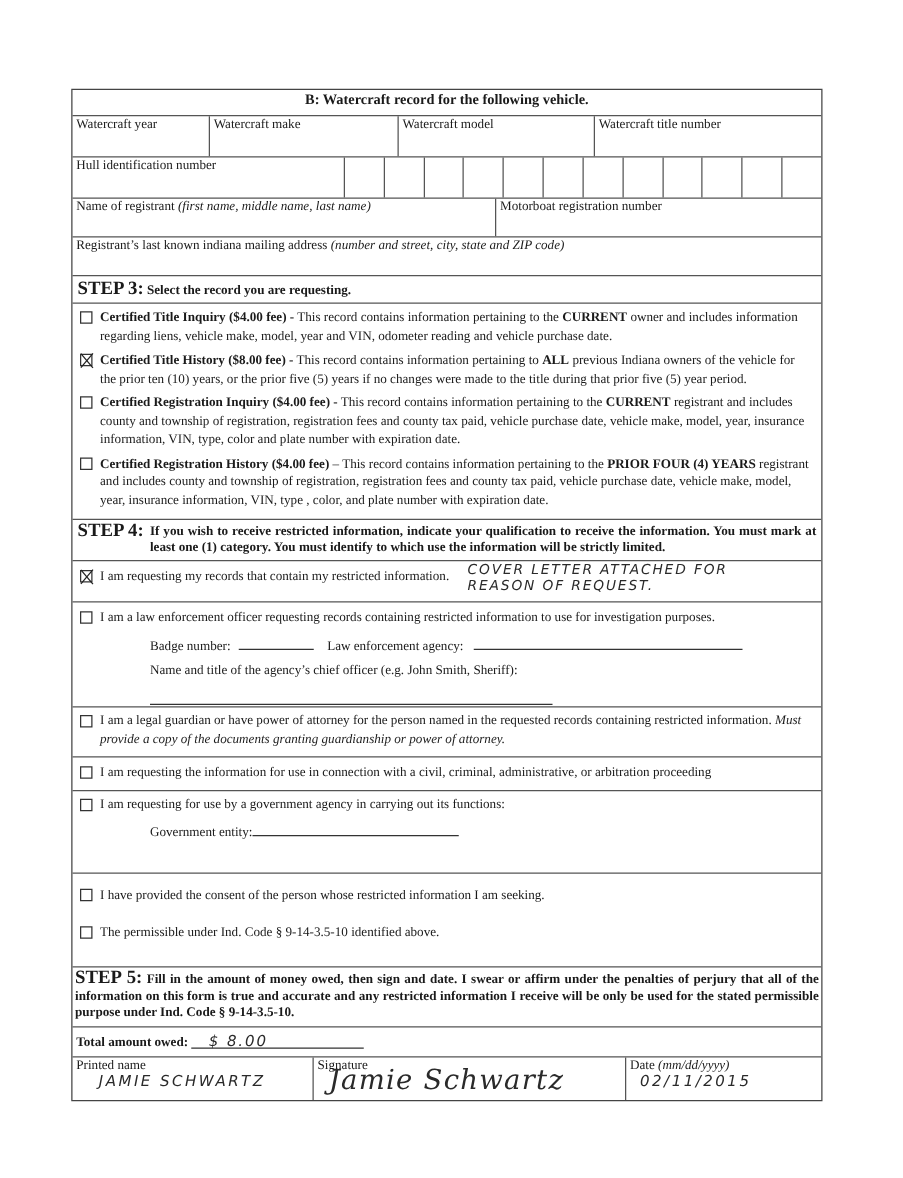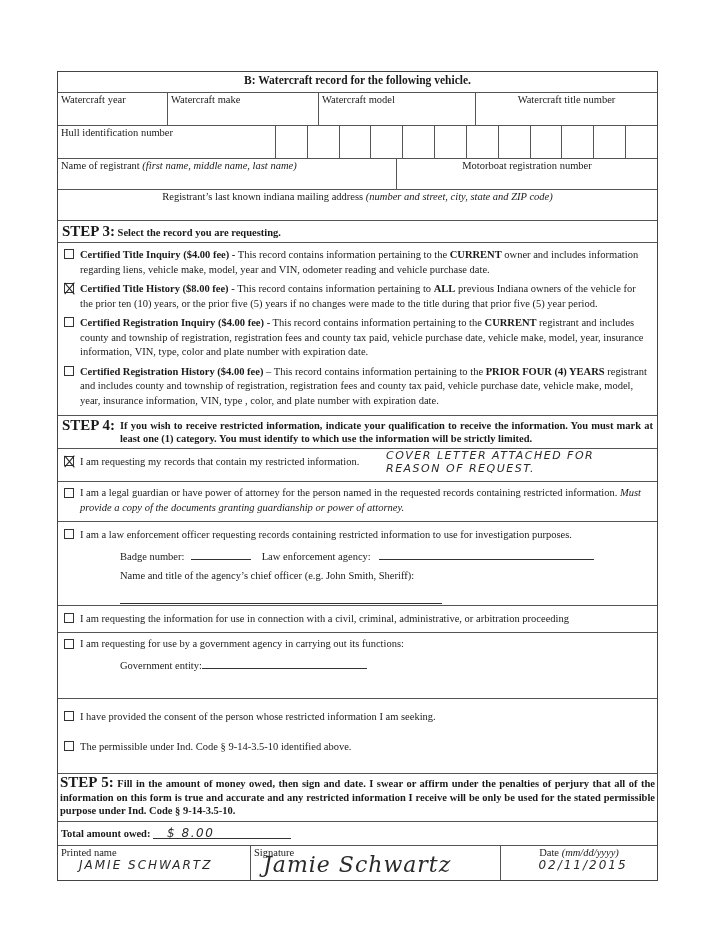--- a/index.html
+++ b/index.html
@@ -4,21 +4,21 @@
 <style>
   html, body { margin: 0; padding: 0; }
   body {
     width: 722px; height: 942px; background: #ffffff; position: relative; overflow: hidden;
     font-family: "Liberation Serif", "DejaVu Serif", serif; color: #1a1a1a;
   }
   .form { position: absolute; left: 57px; top: 71px; width: 601px; border: 1.5px solid #444; box-sizing: border-box; }
   .row { border-bottom: 1.2px solid #555; position: relative; box-sizing: border-box; }
   .row:last-child { border-bottom: none; }
   .cell { border-right: 1.2px solid #555; box-sizing: border-box; padding: 1px 3px; font-size: 10.5px; }
-  .cell:last-child { border-right: none; text-align: center; }
+  .cell:last-child { border-right: none; }
   .flex { display: flex; }
   .secB { font-weight: bold; font-size: 11.5px; padding: 2px 3px; height: 21px; text-align: center; }
   .h { height: 33px; }
   .it { font-style: italic; margin-top: 48px; }
   .hull-boxes { display: flex; flex: 1; }
   .hull-box { flex: 1; border-right: 1.2px solid #555; box-sizing: border-box; }
   .hull-box:last-child { border-right: none; }
   .step-head { padding: 2px 4px; font-weight: bold; font-size: 10.5px; }
   .step-num { font-size: 15px; font-weight: bold; }
   .opt { font-size: 10.5px; line-height: 14.5px; padding: 1px 6px 2px 22px; position: relative; margin: 2px 0; }
@@ -107,48 +107,48 @@
   <div class="row step-head" style="display:flex; line-height:13px; padding:3px 4px">
     <span class="step-num" style="white-space:nowrap; margin-right:5px">STEP 4:</span>
     <span style="text-align:justify">If you wish to receive restricted information, indicate your qualification to receive the information. You must mark at least one (1) category. You must identify to which use the information will be strictly limited.</span>
   </div>
 
   <div class="row" style="height:31px">
     <div class="opt" style="padding-top:4px">
       <span class="cb checked" style="top:5px"></span>
       <span>I am requesting my records that contain my restricted information.</span>
     </div>
-    <div class="hand" style="position:absolute; left:328px; top:-2px; line-height:13px">
+    <div class="hand" style="position:absolute; left:316px; top:-2px; line-height:13px">
       <div>COVER LETTER ATTACHED FOR</div>
       <div>REASON OF REQUEST.</div>
+    </div>
+  </div>
+
+  <div class="row" style="height:82px">
+    <div class="opt" style="padding-top:4px">
+      <span class="cb" style="top:5px"></span>
+      <span>I am a law enforcement officer requesting records containing restricted information to use for investigation purposes.</span>
+    </div>
+    <div class="opt" style="padding-left:62px; margin:0">
+      <span>Badge number:</span>
+      <span class="line" style="width:60px; margin:0 8px 0 4px"></span>
+      <span>Law enforcement agency:</span>
+      <span class="line" style="width:215px; margin-left:6px"></span>
+    </div>
+    <div class="opt" style="padding-left:62px; margin:2px 0 0">Name and title of the agency’s chief officer (e.g. John Smith, Sheriff):</div>
+    <div style="padding-left:62px; margin-top:4px">
+      <span class="line" style="width:322px"></span>
     </div>
   </div>
 
   <div class="row" style="height:38px">
     <div class="opt" style="padding-top:2px">
       <span class="cb" style="top:4px"></span>
       <span>I am a legal guardian or have power of attorney for the person named in the requested records containing restricted information.</span>
       <span class="it">Must provide a copy of the documents granting guardianship or power of attorney.</span>
-    </div>
-  </div>
-
-  <div class="row" style="height:82px">
-    <div class="opt" style="padding-top:4px">
-      <span class="cb" style="top:5px"></span>
-      <span>I am a law enforcement officer requesting records containing restricted information to use for investigation purposes.</span>
-    </div>
-    <div class="opt" style="padding-left:62px; margin:0">
-      <span>Badge number:</span>
-      <span class="line" style="width:60px; margin:0 8px 0 4px"></span>
-      <span>Law enforcement agency:</span>
-      <span class="line" style="width:215px; margin-left:6px"></span>
-    </div>
-    <div class="opt" style="padding-left:62px; margin:2px 0 0">Name and title of the agency’s chief officer (e.g. John Smith, Sheriff):</div>
-    <div style="padding-left:62px; margin-top:4px">
-      <span class="line" style="width:322px"></span>
     </div>
   </div>
 
   <div class="row" style="height:25px">
     <div class="opt" style="padding-top:4px">
       <span class="cb" style="top:5px"></span>
       <span>I am requesting the information for use in connection with a civil, criminal, administrative, or arbitration proceeding</span>
     </div>
   </div>
 

